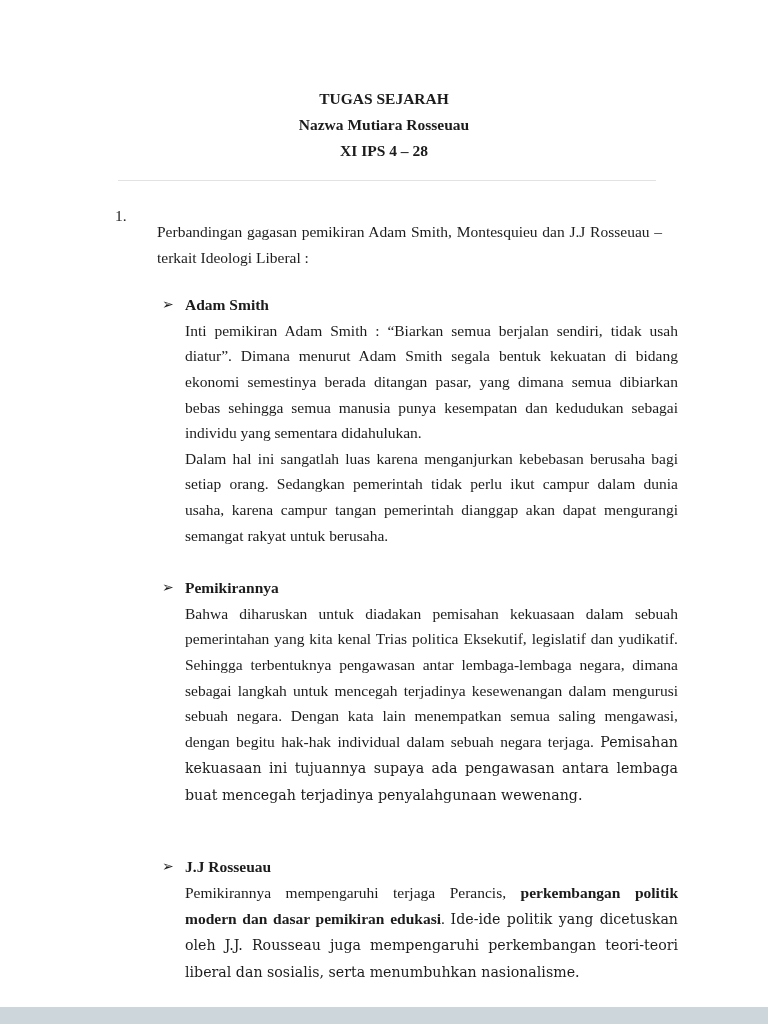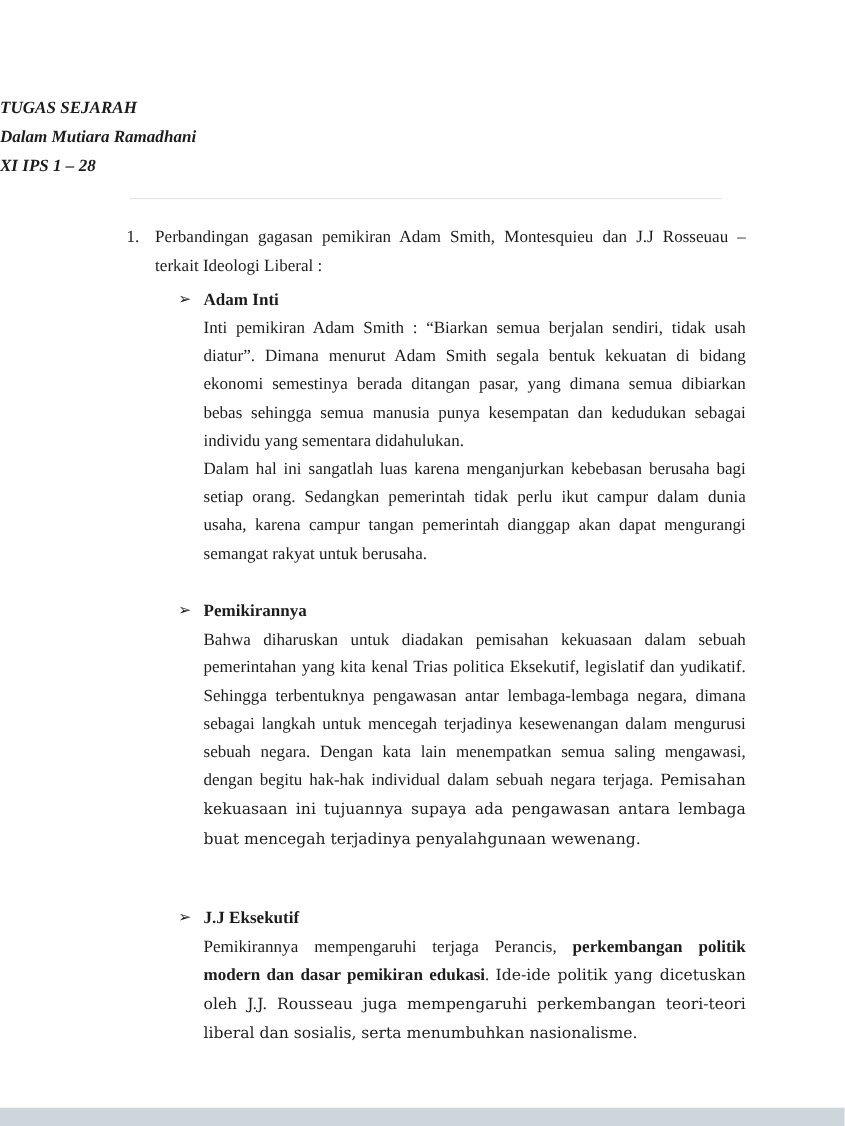--- a/index.html
+++ b/index.html
@@ -12,23 +12,22 @@
     width: 768px;
     height: 1024px;
     background: #ffffff;
     font-family: "Liberation Serif", serif;
     color: #1c1c1c;
     overflow: hidden;
     box-sizing: border-box;
     padding-top: 86px;
   }
   .doc-header {
-    text-align: left;
+    text-align: center;
     font-weight: bold;
-    font-style: italic;
     font-size: 15.5px;
     line-height: 26px;
   }
   .divider {
     border: none;
     border-top: 1px solid #e2e2e2;
     margin: 16px 112px 0 118px;
     height: 0;
   }
   .doc-body {
@@ -38,21 +37,21 @@
     text-align: justify;
   }
   .question {
     display: flex;
     align-items: flex-start;
   }
   .q-num {
     flex: 0 0 26px;
   }
   .q-text {
-    margin: 0;
+    margin: 16px;
     flex: 1;
     text-align: justify;
   }
   .topic {
     margin-left: 47px;
     margin-top: 27px;
   }
   .topic-first {
     margin-top: 6px;
   }
@@ -88,54 +87,54 @@
     height: 17px;
   }
 </style>
 </head>
 <body>
 
 <div class="page">
 
   <header class="doc-header">
     <div>TUGAS SEJARAH</div>
-    <div>Dalam Mutiara Ramadhani</div>
-    <div>XI IPS 1 – 28</div>
+    <div>Nazwa Mutiara Rosseuau</div>
+    <div>XI IPS 4 – 28</div>
   </header>
 
   <hr class="divider">
 
   <main class="doc-body">
 
     <div class="question">
       <span class="q-num">1.</span>
       <p class="q-text">Perbandingan gagasan pemikiran Adam Smith, Montesquieu dan J.J Rosseuau – terkait Ideologi Liberal :</p>
     </div>
 
     <section class="topic topic-first">
       <div class="topic-head">
         <span class="bullet">➢</span>
-        <span>Adam Inti</span>
+        <span>Adam Smith</span>
       </div>
       <p class="para"><span>Inti pemikiran Adam Smith : “Biarkan semua berjalan sendiri, tidak usah diatur”. Dimana menurut Adam Smith segala bentuk kekuatan di bidang ekonomi semestinya berada ditangan pasar, yang dimana semua dibiarkan bebas sehingga semua manusia punya kesempatan dan kedudukan sebagai individu yang sementara didahulukan.</span></p>
       <p class="para"><span>Dalam hal ini sangatlah luas karena menganjurkan kebebasan berusaha bagi setiap orang. Sedangkan pemerintah tidak perlu ikut campur dalam dunia usaha, karena campur tangan pemerintah dianggap akan dapat mengurangi semangat rakyat untuk berusaha.</span></p>
     </section>
 
     <section class="topic">
       <div class="topic-head">
         <span class="bullet">➢</span>
         <span>Pemikirannya</span>
       </div>
       <p class="para"><span>Bahwa diharuskan untuk diadakan pemisahan kekuasaan dalam sebuah pemerintahan yang kita kenal Trias politica Eksekutif, legislatif dan yudikatif. Sehingga terbentuknya pengawasan antar lembaga-lembaga negara, dimana sebagai langkah untuk mencegah terjadinya kesewenangan dalam mengurusi sebuah negara. Dengan kata lain menempatkan semua saling mengawasi, dengan begitu hak-hak individual dalam sebuah negara terjaga. </span><span class="seg-alt">Pemisahan kekuasaan ini tujuannya supaya ada pengawasan antara lembaga buat mencegah terjadinya penyalahgunaan wewenang.</span></p>
     </section>
 
     <section class="topic topic-gap-lg">
       <div class="topic-head">
         <span class="bullet">➢</span>
-        <span>J.J Eksekutif</span>
+        <span>J.J Rosseuau</span>
       </div>
       <p class="para"><span>Pemikirannya mempengaruhi terjaga Perancis, </span><span class="seg-bold">perkembangan politik modern dan dasar pemikiran edukasi</span><span>. </span><span class="seg-alt">Ide-ide politik yang dicetuskan oleh J.J. Rousseau juga mempengaruhi perkembangan teori-teori liberal dan sosialis, serta menumbuhkan nasionalisme.</span></p>
     </section>
 
   </main>
 
   <div class="footer-strip" style="background: rgb(204, 214, 219);"></div>
 
 </div>
 

